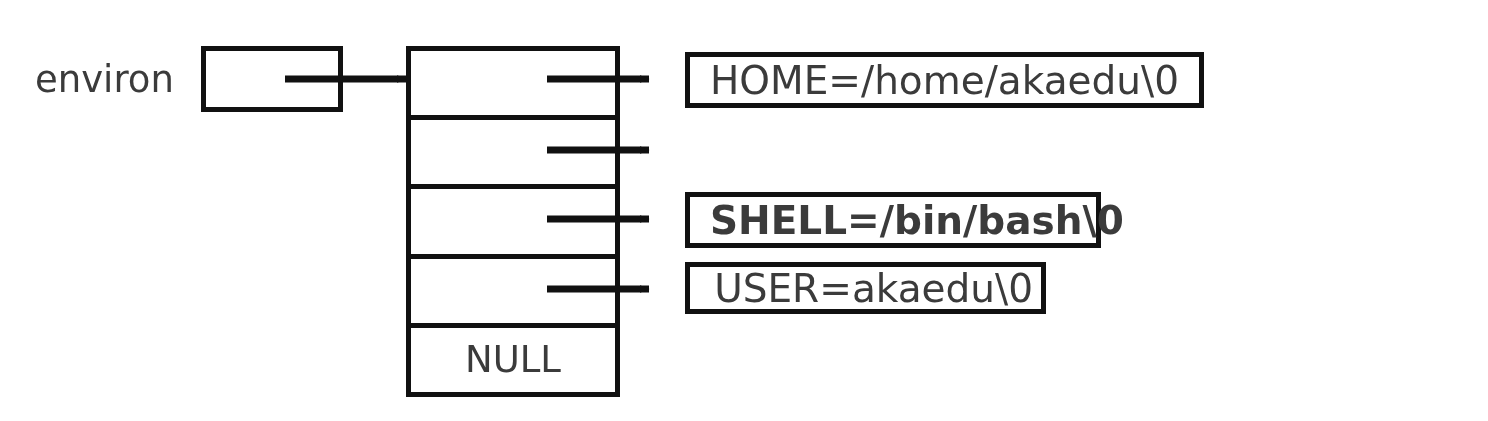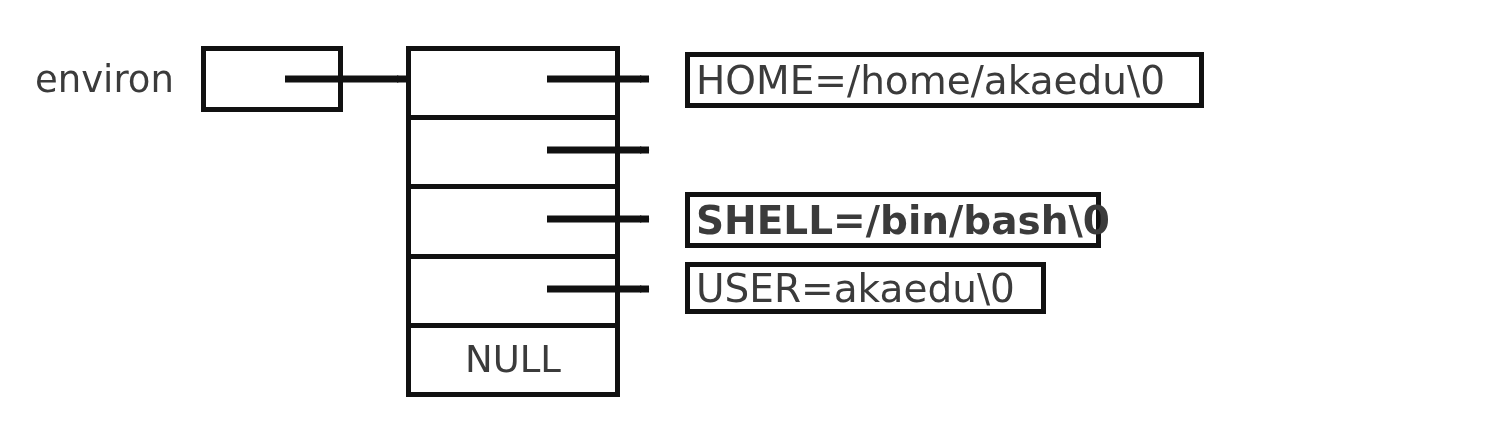--- a/index.html
+++ b/index.html
@@ -85,33 +85,33 @@
   .null-cell span { display: block; }
 
   
   .str-box {
     position: absolute;
     box-sizing: border-box;
     border: 5px solid #111111;
     background: #ffffff;
     display: flex;
     align-items: center;
-    padding-left: 6px;
+    padding-left: 20px;
     padding-right: 8px;
     white-space: nowrap;
     font-size: 39px;
     color: #3b3b3b;
     line-height: 1;
   }
   .str-box span { display: block; }
 
   .str-home  { left: 676px; top: 52px;  width: 519px;  height: 56px; }
   .str-path  { left: 676px; top: 121px; width: 751px;  height: 57px; }
   .str-shell { left: 676px; top: 192px; width: 416px;  height: 56px; font-weight: bold; }
-  .str-user  { left: 676px; top: 262px; width: 361px;  height: 52px; }
+  .str-user  { left: 676px; top: 262px; width: 361px;  height: 52px; justify-content: flex-end; }
 
   
   #connectors {
     position: absolute;
     left: 0;
     top: 0;
     width: 1488px;
     height: 421px;
     pointer-events: none;
   }

